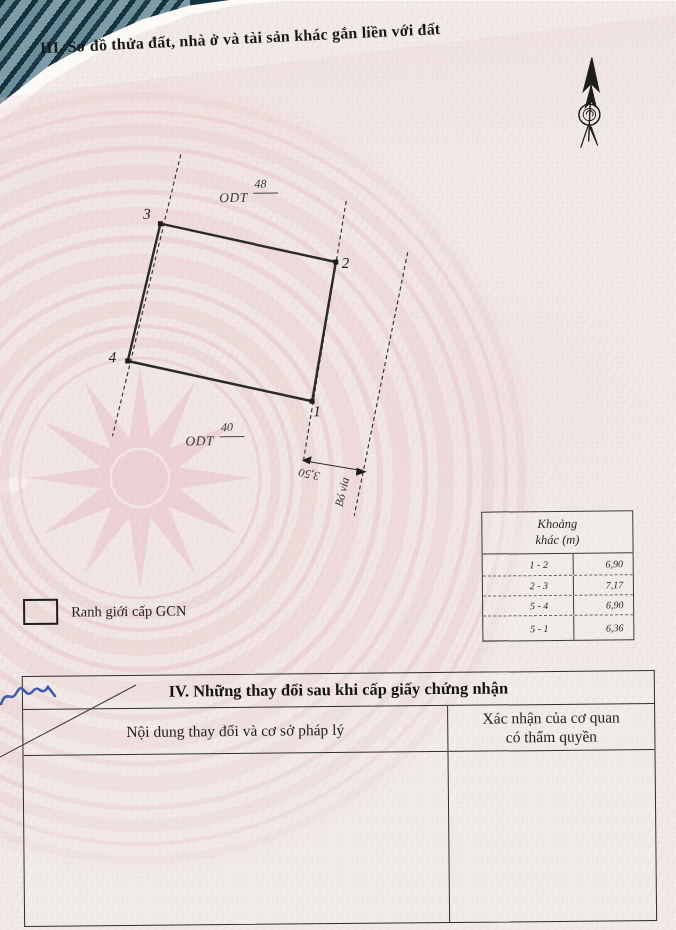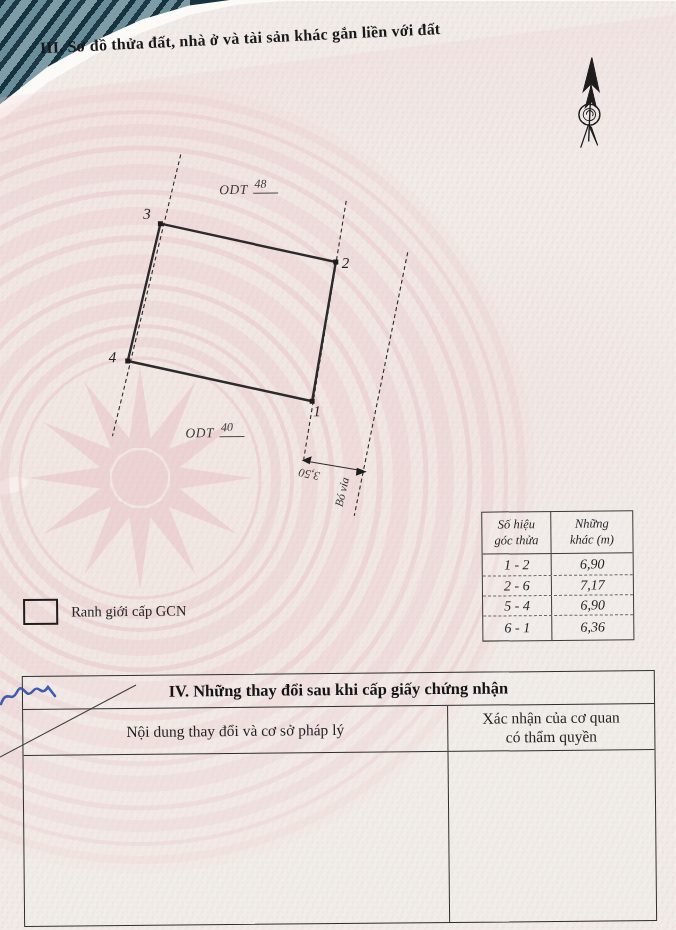--- a/index.html
+++ b/index.html
@@ -33,21 +33,21 @@
 
   .content{position:absolute;inset:0;z-index:4;transform:rotate(-0.55deg);transform-origin:340px 700px;}
 
   .title3{position:absolute;left:46px;top:28px;width:440px;font-weight:bold;font-size:16px;
     transform:rotate(-2.2deg);letter-spacing:.2px;color:#181818;}
 
   .diagram-svg{position:absolute;left:0;top:0;}
 
   .ptlabel{position:absolute;font-style:italic;font-size:15px;color:#222;}
   .odt{position:absolute;display:flex;align-items:flex-start;font-style:italic;color:#3a3a3a;}
-  .odt .lt{font-size:13.5px;letter-spacing:.5px;}
+  .odt .lt{font-size:13.5px;letter-spacing:.5px;margin-top:8px;}
   .odt .num{font-size:12px;margin-left:5px;border-bottom:1.2px solid #4a4a4a;
     padding:0 11px 1px 2px;transform:translateY(-5px);}
   .dim{position:absolute;left:301px;top:466px;font-style:italic;font-size:12px;color:#333;
     transform:rotate(192deg);}
   .curb{position:absolute;left:329px;top:486px;font-style:italic;font-size:11.5px;color:#333;
     transform:rotate(-76deg);transform-origin:center;white-space:nowrap;}
 
   .legend{position:absolute;left:24px;top:596px;display:flex;align-items:center;}
   .legend .box{width:31px;height:22px;border:2px solid #1e1e1e;background:transparent;}
   .legend .lab{margin-left:13px;font-size:14.5px;color:#222;}
@@ -55,21 +55,21 @@
   
   .dtable{position:absolute;left:483px;top:513px;width:150px;border:1.4px solid #3b3b3b;
     font-style:italic;background:rgba(244,240,237,.35);}
   .dtable .hrow{display:flex;height:41px;border-bottom:1.4px solid #3b3b3b;}
   .dtable .hc{display:flex;flex-direction:column;align-items:center;justify-content:center;
     font-size:12.5px;line-height:1.25;}
   .dtable .c1{flex:0 0 68px;border-right:1.4px solid #3b3b3b;}
   .dtable .c2{flex:1;}
   .dtable .drow{display:flex;align-items:center;}
   .dtable .drow .c1,.dtable .drow .c2{display:flex;align-items:center;justify-content:center;
-    height:100%;font-size:14px;}
+    height:100%;font-size:10px;padding-left:22px;}
   .dtable .r1{height:21px;border-bottom:1px dashed #666;}
   .dtable .r2{height:19px;border-bottom:1px dashed #666;}
   .dtable .r3{height:19px;border-bottom:1px dashed #666;}
   .dtable .r4{height:24px;}
 
   
   .ctable{position:absolute;left:22px;top:673px;width:631px;height:249px;
     border:1.2px solid #2f2f2f;background:rgba(244,240,237,.25);}
   .ctable .trow{height:32px;display:flex;align-items:center;justify-content:center;
     border-bottom:1.2px solid #2f2f2f;font-weight:bold;font-size:16.5px;color:#141414;}
@@ -184,43 +184,39 @@
   <div class="dim">3,50</div>
   <div class="curb">Bó vỉa</div>
 
   <div class="legend">
     <span class="box"></span>
     <span class="lab">Ranh giới cấp GCN</span>
   </div>
 
   <div class="dtable">
     <div class="hrow">
-      <div class="hc c1">
-        <span>Số hiệu</span>
-        <span>góc thửa</span>
-      </div>
       <div class="hc c2">
-        <span>Những</span>
+        <span>Khoảng</span>
         <span>khác (m)</span>
       </div>
     </div>
     <div class="drow r1">
       <div class="c1">1 - 2</div>
       <div class="c2">6,90</div>
     </div>
     <div class="drow r2">
-      <div class="c1">2 - 6</div>
+      <div class="c1">2 - 3</div>
       <div class="c2">7,17</div>
     </div>
     <div class="drow r3">
       <div class="c1">5 - 4</div>
       <div class="c2">6,90</div>
     </div>
     <div class="drow r4">
-      <div class="c1">6 - 1</div>
+      <div class="c1">5 - 1</div>
       <div class="c2">6,36</div>
     </div>
   </div>
 
   <div class="ctable">
     <div class="trow">IV. Những thay đổi sau khi cấp giấy chứng nhận</div>
     <div class="hrow">
       <div class="hl">Nội dung thay đổi và cơ sở pháp lý</div>
       <div class="hr">
         <span>Xác nhận của cơ quan</span>

